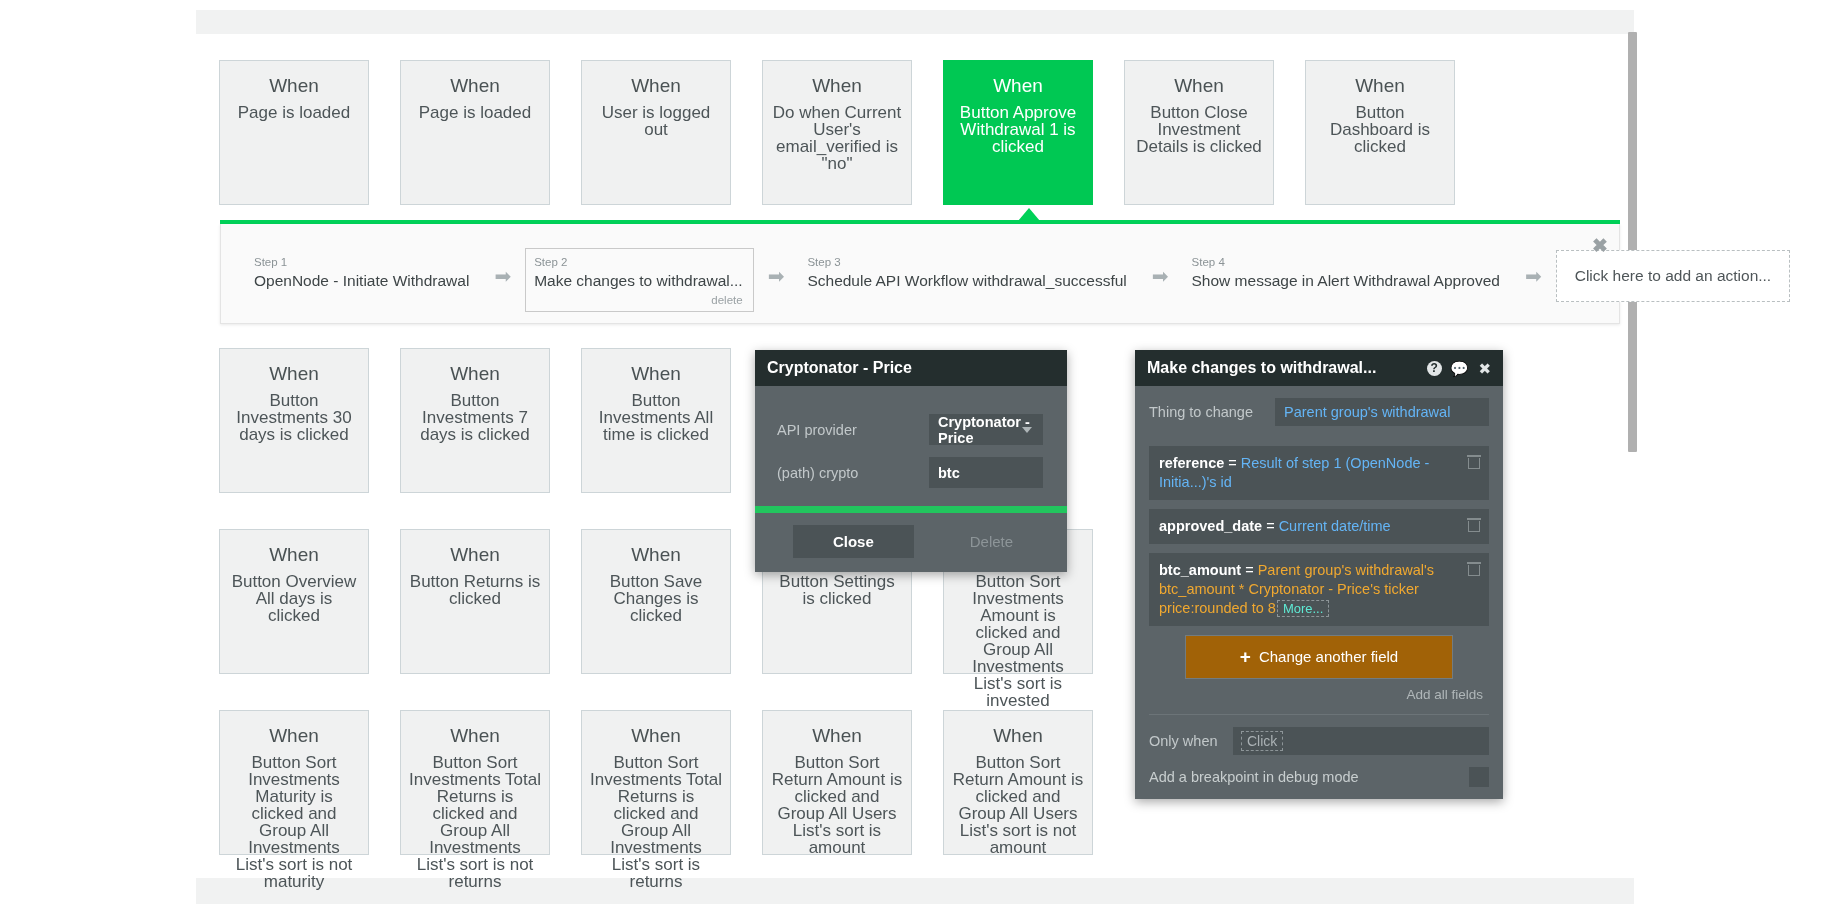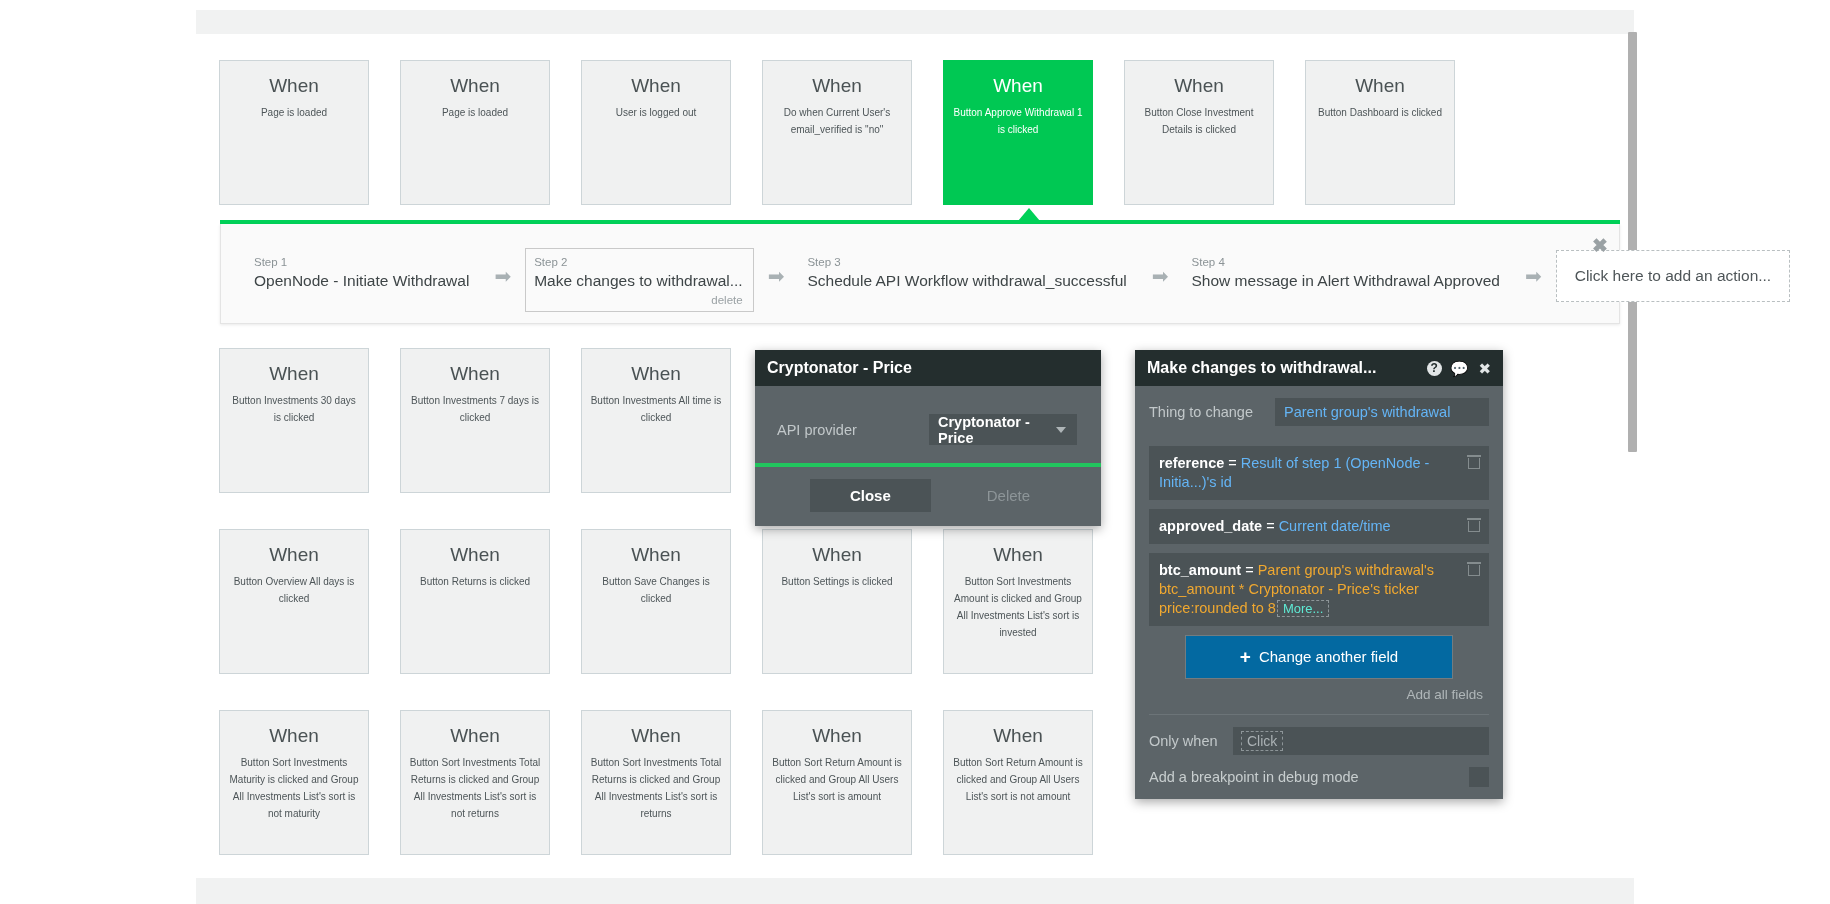--- a/index.html
+++ b/index.html
@@ -57,21 +57,21 @@
     color: #3c4345;
   }
   .card .when {
     font-size: 19px;
     line-height: 22px;
     font-weight: 400;
     color: #4a5254;
     margin-bottom: 7px;
   }
   .card .desc {
-    font-size: 10px;
+    font-size: 17px;
     line-height: 17px;
     color: #4d5558;
   }
   .card.active {
     background: #00c853;
     border-color: #00c853;
   }
   .card.active .when,
   .card.active .desc { color: #ffffff; }
 
@@ -251,21 +251,21 @@
   .caret {
     position: absolute;
     right: 11px;
     top: 13px;
     width: 0; height: 0;
     border-left: 5px solid transparent;
     border-right: 5px solid transparent;
     border-top: 6px solid #aeb5b7;
   }
   .api-foot {
-    border-top: 4px solid #22c55e;
+    border-top: 7px solid #22c55e;
     display: flex;
     justify-content: center;
     align-items: center;
     gap: 40px;
     padding: 12px 0 14px 0;
   }
   .btn-close {
     background: #4b5356;
     color: #ffffff;
     font-size: 15px;
@@ -342,21 +342,21 @@
     box-sizing: border-box;
   }
   .trash::after {
     content: "";
     position: absolute;
     left: -1px; top: 0;
     width: 14px; height: 2px;
     background: #b4bbbd;
   }
   .btn-change {
-    background: #0369a1;
+    background: #a16207;
     border: 1px solid #737c80;
     color: #ffffff;
     font-size: 15px;
     text-align: center;
     padding: 10px 0;
     margin: 8px 36px 0 36px;
     cursor: pointer;
   }
   .btn-change .plus {
     font-size: 19px;
@@ -526,32 +526,38 @@
         <div class="step">
           <div class="step-num">Step 4</div>
           <div class="step-title">Show message in Alert Withdrawal Approved</div>
         </div>
         <div class="arrow">➡</div>
         <div class="step-add">Click here to add an action...</div>
       </div>
   </div>
   <div class="wf-close">✖</div>
 
-  <div class="dlg" style="left:755px; top:350px; width:346px;">
+  <div class="dlg" style="left:755px; top:350px; width:312px;">
     <div class="dlg-head">
       <div class="title">Cryptonator - Price</div>
     </div>
     <div class="api-body" id="api-rows">
         <div class="api-row">
           <div class="api-label">API provider</div>
           <div class="api-field">
             <span>Cryptonator - Price</span>
             <span class="caret"></span>
           </div>
         </div>
+        <div class="api-row">
+          <div class="api-label">(path) crypto</div>
+          <div class="api-field">
+            <span>btc</span>
+          </div>
+        </div>
       </div>
     <div class="api-foot">
       <div class="btn-close">Close</div>
       <div class="btn-delete">Delete</div>
     </div>
   </div>
 
   <div class="dlg" style="left:1135px; top:350px; width:368px;">
     <div class="dlg-head">
       <div class="title">Make changes to withdrawal...</div>

